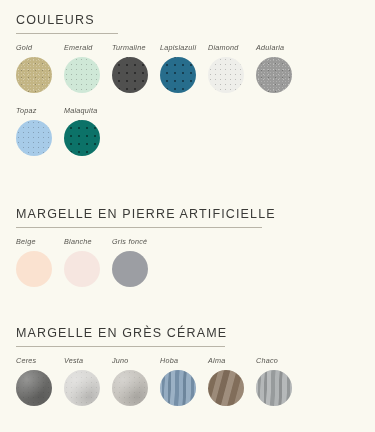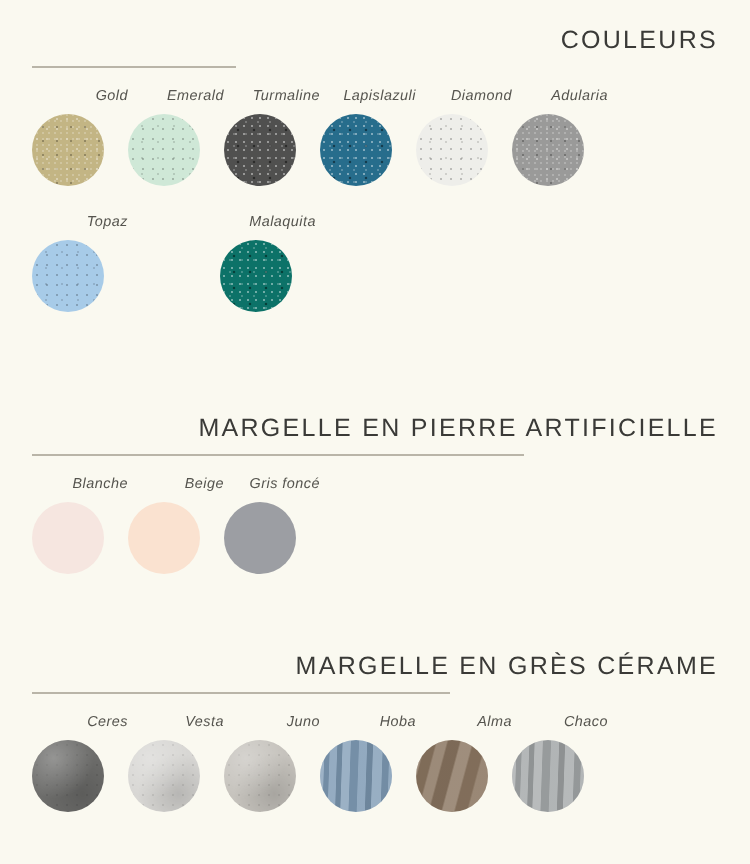--- a/index.html
+++ b/index.html
@@ -13,21 +13,20 @@
     font-family: "Liberation Sans", sans-serif;
     color: #3b3b38;
     overflow: hidden;
   }
   .page {
     position: relative;
     width: 375px;
     height: 432px;
     box-sizing: border-box;
     padding: 0 16px;
-    text-align: right;
   }
   .section {
     position: relative;
   }
   .section-head {
     padding-top: 12px;
   }
   .section-title {
     font-size: 12.5px;
     letter-spacing: 1.15px;
@@ -162,21 +161,21 @@
         rgba(0,0,0,.22) 64% 71%,
         rgba(255,255,255,.34) 72% 84%,
         rgba(0,0,0,.15) 85% 93%,
         rgba(255,255,255,.28) 94% 100%);
   }
   .sec-couleurs .section-rule { width: 102px; }
   .sec-pierre .section-rule  { width: 246px; }
   .sec-gres .section-rule    { width: 209px; }
   .sec-pierre { margin-top: 38px; }
   .sec-gres { margin-top: 26px; }
-  .row-gap { margin-top: 13px; gap: 46px; }
+  .row-gap { margin-top: 13px; }
 </style>
 </head>
 <body>
 
 <div class="page">
 
   <div class="section sec-couleurs">
     <div class="section-head">
       <h2 class="section-title">COULEURS</h2>
       <div class="section-rule"></div>
@@ -222,26 +221,26 @@
   </div>
 
   <div class="section sec-pierre">
     <div class="section-head">
       <h2 class="section-title">MARGELLE EN PIERRE ARTIFICIELLE</h2>
       <div class="section-rule"></div>
     </div>
 
     <div class="swatch-row">
       <div class="swatch-cell">
+        <div class="swatch-label">Beige</div>
+        <div class="swatch-dot tex-plain" style="background-color:#fae2d0"></div>
+      </div>
+      <div class="swatch-cell">
         <div class="swatch-label">Blanche</div>
         <div class="swatch-dot tex-plain" style="background-color:#f6e6e0"></div>
-      </div>
-      <div class="swatch-cell">
-        <div class="swatch-label">Beige</div>
-        <div class="swatch-dot tex-plain" style="background-color:#fae2d0"></div>
       </div>
       <div class="swatch-cell">
         <div class="swatch-label">Gris foncé</div>
         <div class="swatch-dot tex-plain" style="background-color:#9c9ea3"></div>
       </div>
     </div>
   </div>
 
   <div class="section sec-gres">
     <div class="section-head">

